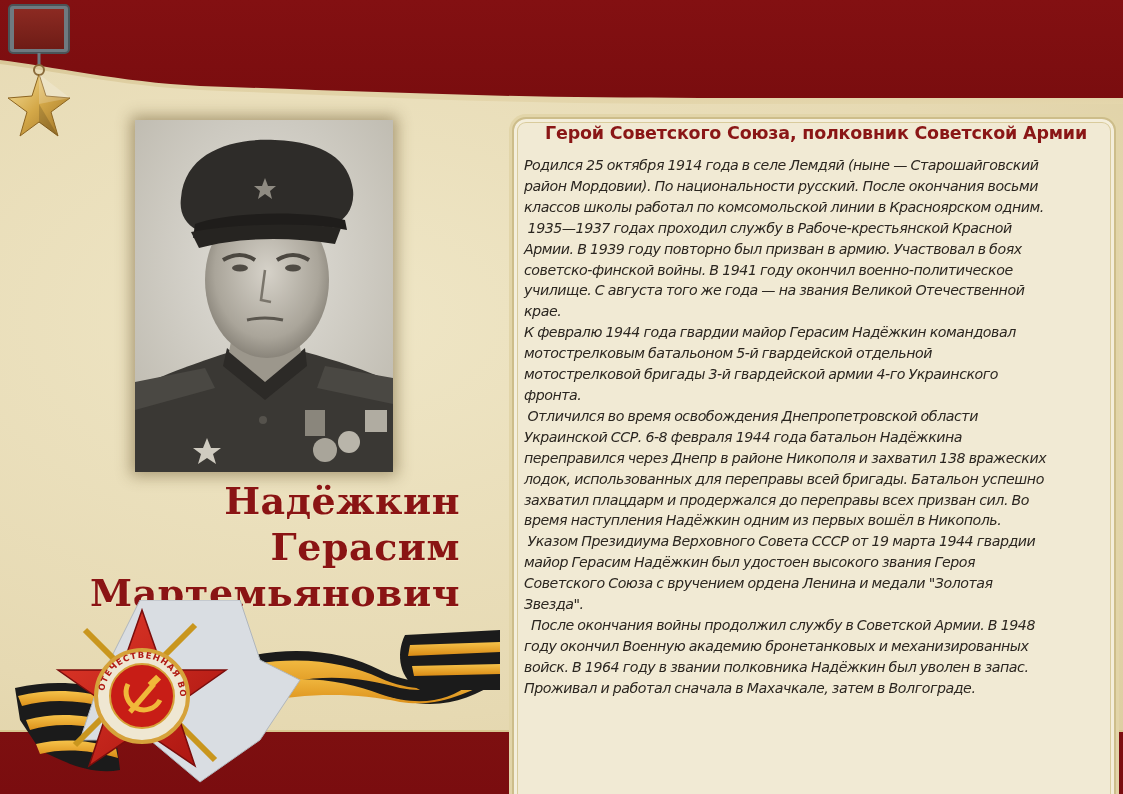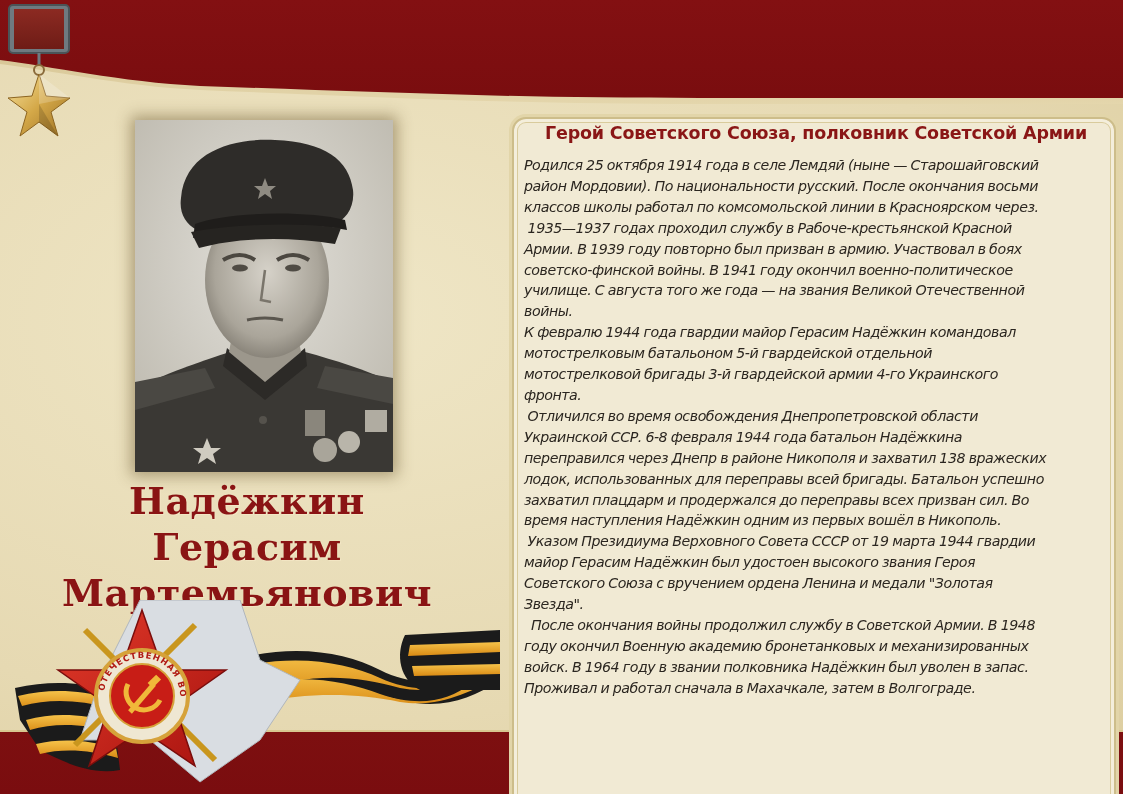--- a/index.html
+++ b/index.html
@@ -26,22 +26,22 @@
 
   .photo-frame {
     position: absolute; left: 135px; top: 120px; width: 258px; height: 352px;
     background: #c9c6bd;
     box-shadow: 0 0 14px 4px rgba(90,70,30,0.45);
     overflow: hidden;
   }
   .photo-frame svg { width: 100%; height: 100%; display: block; }
 
   .name-block {
-    position: absolute; left: 52px; top: 478px; width: 390px;
-    text-align: center;
+    position: absolute; left: 70px; top: 478px; width: 390px;
+    text-align: right;
     color: #8a1414;
     font-family: "DejaVu Serif", serif;
     font-weight: bold;
     font-size: 38px;
     line-height: 46px;
     letter-spacing: 0.5px;
     text-shadow: 1px 1px 0 rgba(255,240,210,0.4);
   }
   .name-line { display: block; }
 
@@ -213,26 +213,26 @@
   <text font-family="DejaVu Sans, sans-serif" font-size="8.5" fill="#b01a14" font-weight="bold" letter-spacing="1">
     <textPath href="#ringPath" startOffset="4%">ОТЕЧЕСТВЕННАЯ ВОЙНА</textPath>
   </text>
 </svg>
 
 <div class="panel">
   <div class="panel-title">Герой Советского Союза, полковник Советской Армии</div>
   <div class="panel-body">
     <span class="line">Родился 25 октября 1914 года в селе Лемдяй (ныне — Старошайговский</span>
     <span class="line">район Мордовии). По национальности русский. После окончания восьми</span>
-    <span class="line">классов школы работал по комсомольской линии в Красноярском через.</span>
+    <span class="line">классов школы работал по комсомольской линии в Красноярском одним.</span>
     <span class="line" style="white-space:pre"> 1935—1937 годах проходил службу в Рабоче-крестьянской Красной</span>
     <span class="line">Армии. В 1939 году повторно был призван в армию. Участвовал в боях</span>
     <span class="line">советско-финской войны. В 1941 году окончил военно-политическое</span>
     <span class="line">училище. С августа того же года — на звания Великой Отечественной</span>
-    <span class="line">войны.</span>
+    <span class="line">крае.</span>
     <span class="line">К февралю 1944 года гвардии майор Герасим Надёжкин командовал</span>
     <span class="line">мотострелковым батальоном 5-й гвардейской отдельной</span>
     <span class="line">мотострелковой бригады 3-й гвардейской армии 4-го Украинского</span>
     <span class="line">фронта.</span>
     <span class="line" style="white-space:pre"> Отличился во время освобождения Днепропетровской области</span>
     <span class="line">Украинской ССР. 6-8 февраля 1944 года батальон Надёжкина</span>
     <span class="line">переправился через Днепр в районе Никополя и захватил 138 вражеских</span>
     <span class="line">лодок, использованных для переправы всей бригады. Батальон успешно</span>
     <span class="line">захватил плацдарм и продержался до переправы всех призван сил. Во</span>
     <span class="line">время наступления Надёжкин одним из первых вошёл в Никополь.</span>

